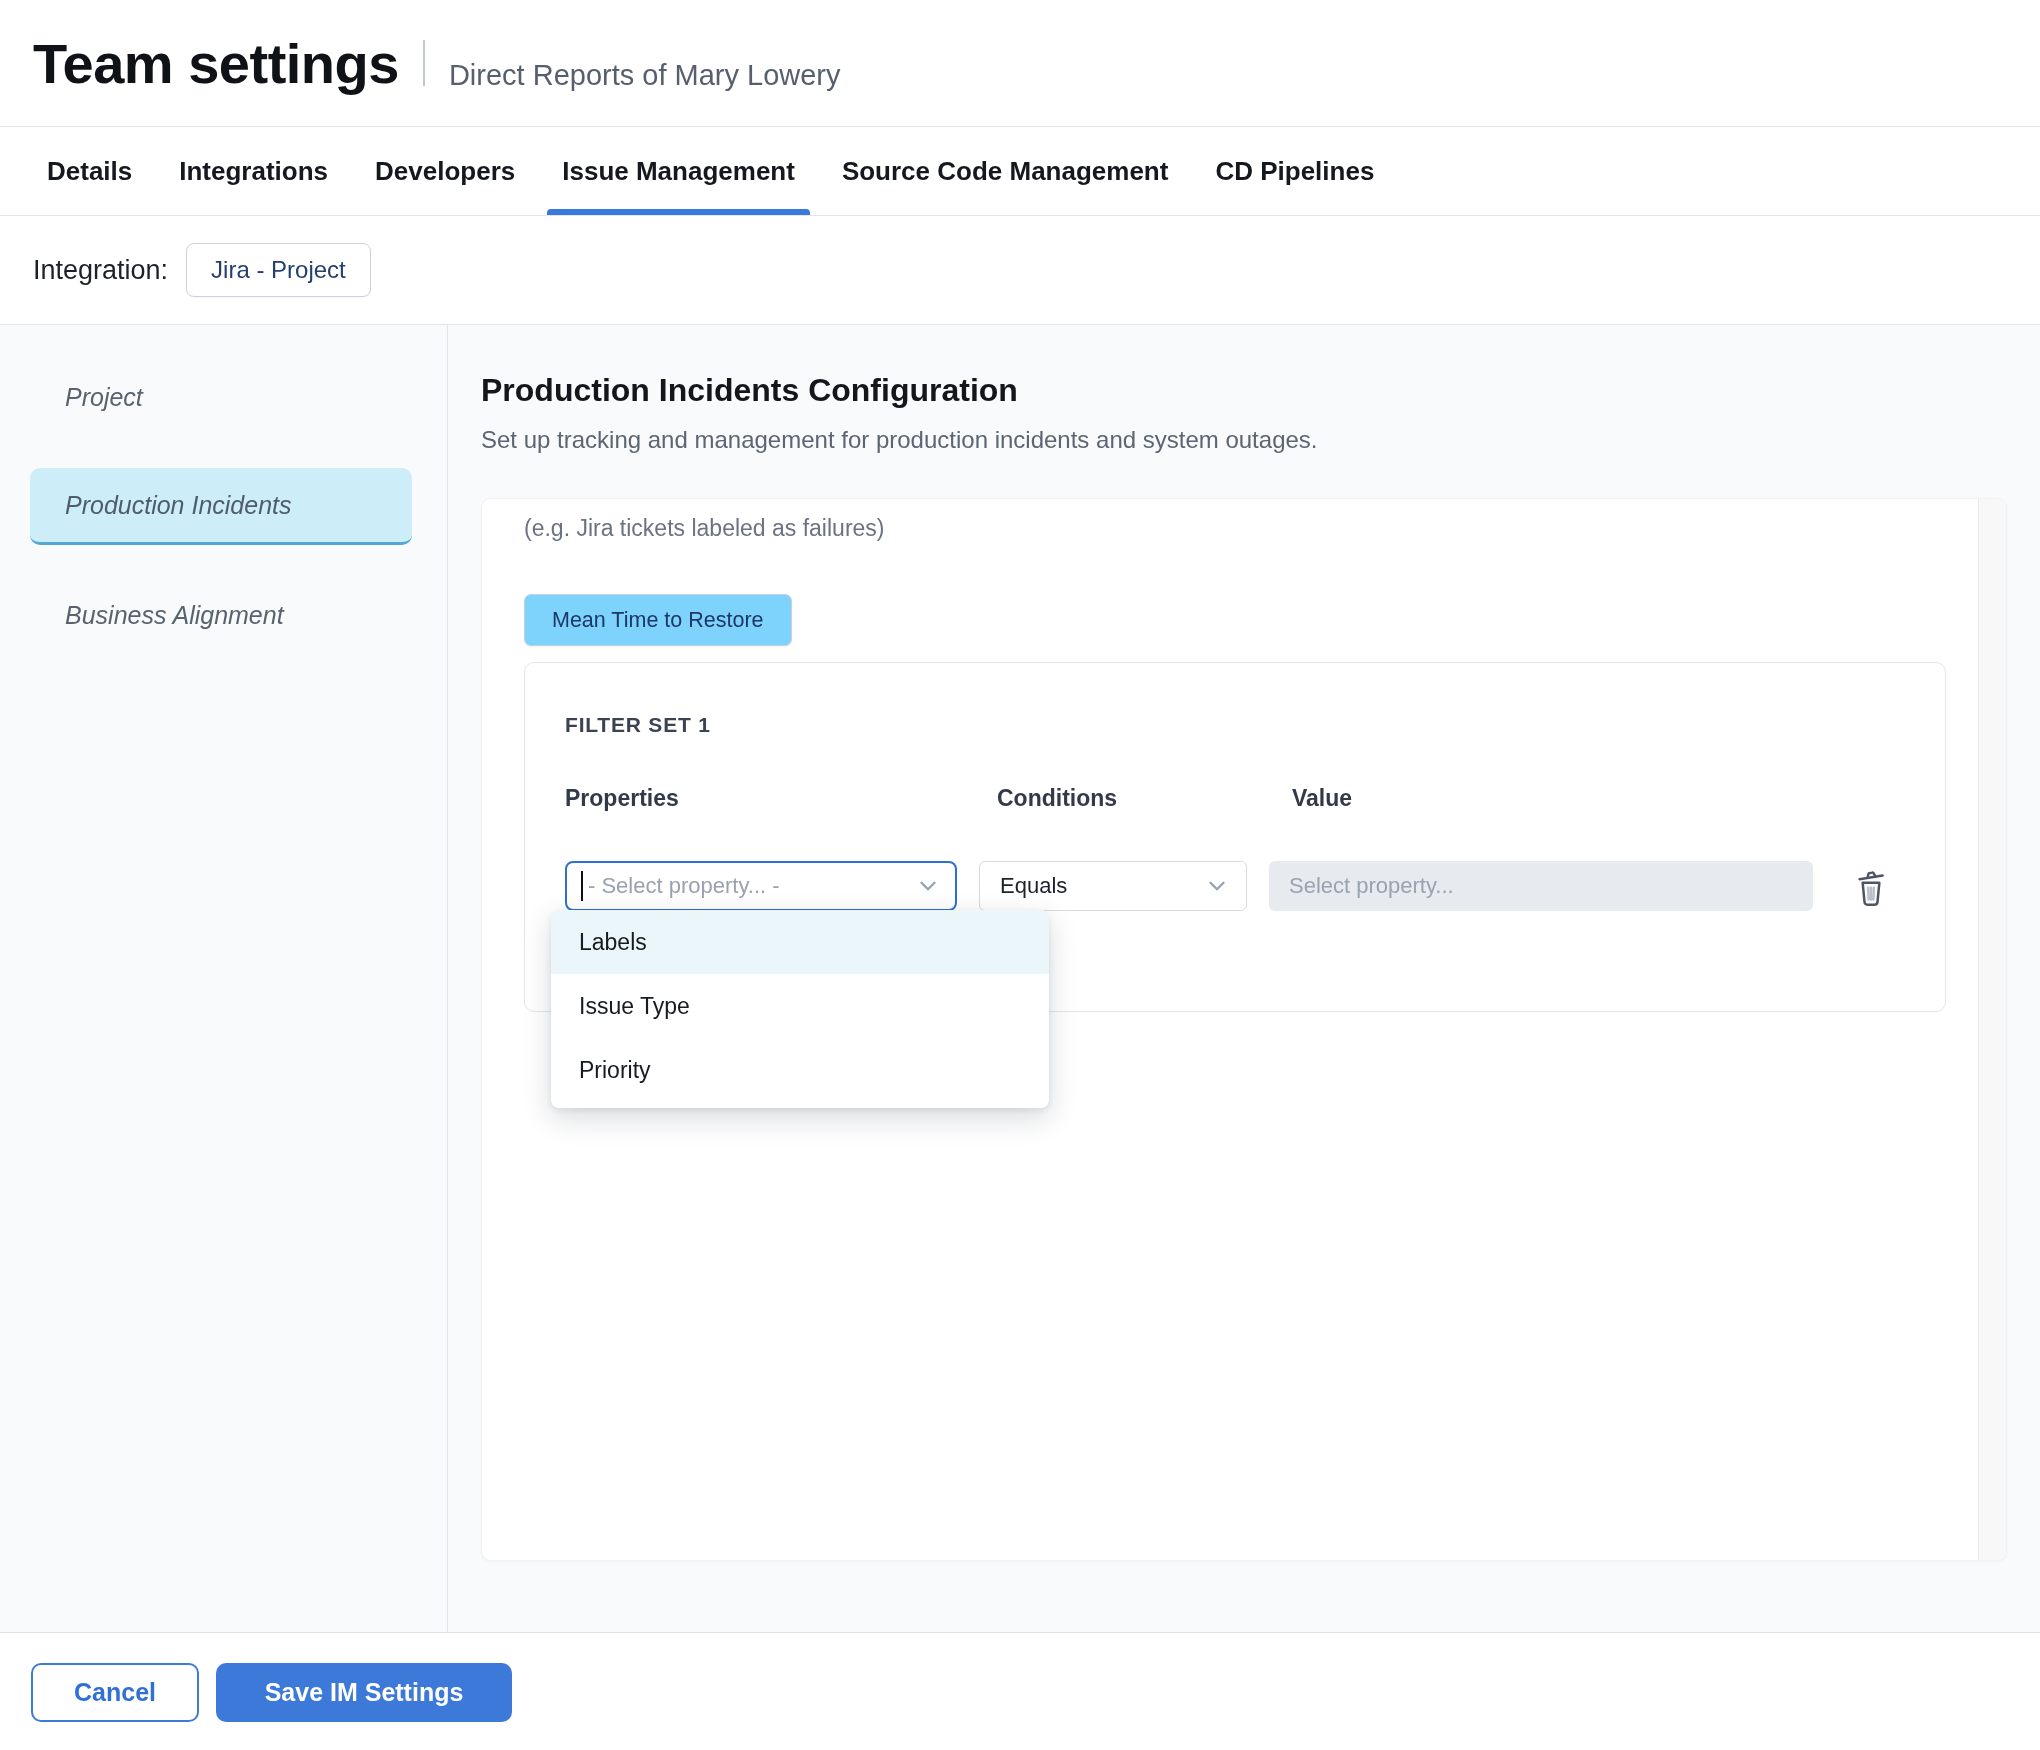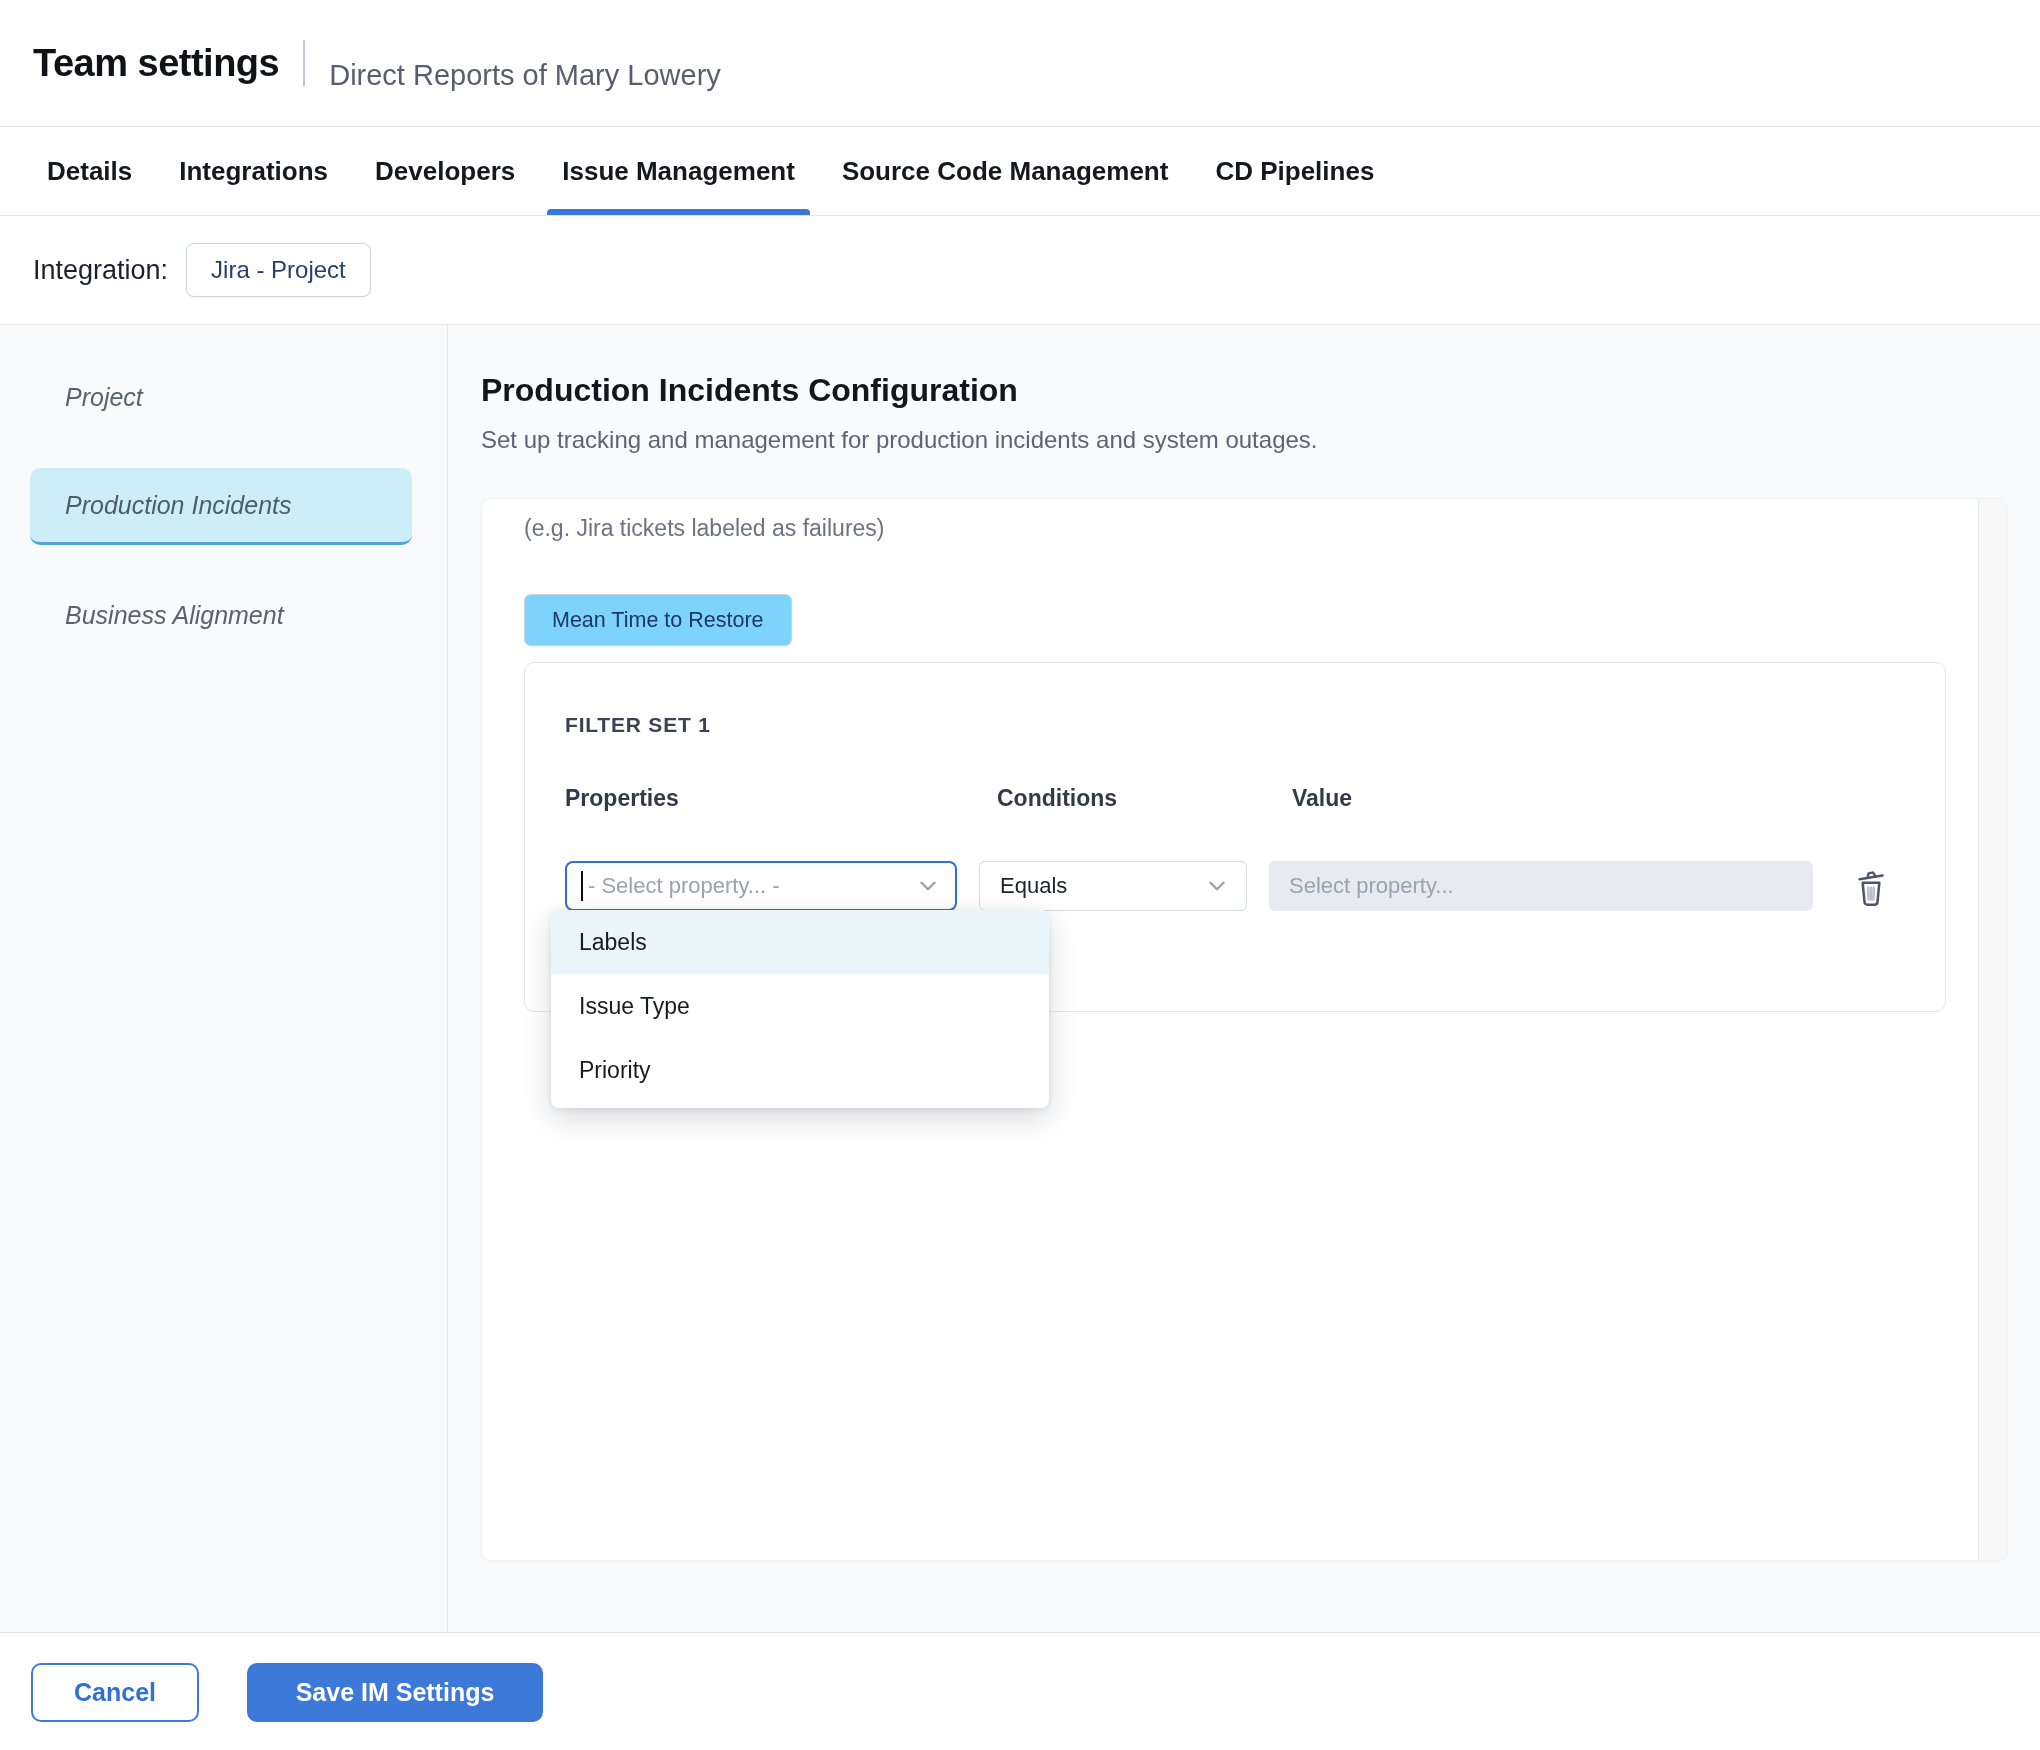--- a/index.html
+++ b/index.html
@@ -15,21 +15,21 @@
   
   .header {
     height: 127px;
     display: flex;
     align-items: center;
     padding-left: 33px;
     border-bottom: 1px solid #e4e6eb;
     background: #fff;
   }
   .page-title {
-    font-size: 38px;
+    font-size: 56px;
     font-weight: 700;
     color: #0f1217;
     letter-spacing: -0.5px;
   }
   .title-sep {
     width: 2px; height: 46px;
     background: #c3c7d1;
     margin: 0 24px;
   }
   .page-subtitle {
@@ -317,21 +317,21 @@
   }
 
   
   .footer {
     height: 117px;
     background: #fff;
     border-top: 1px solid #e0e2e7;
     display: flex;
     align-items: flex-start;
     padding: 30px 0 0 31px;
-    gap: 48px;
+    gap: 17px;
   }
   .btn {
     height: 59px;
     border-radius: 10px;
     font-family: inherit;
     font-size: 25px;
     font-weight: 700;
     cursor: pointer;
     display: inline-flex;
     align-items: center;

